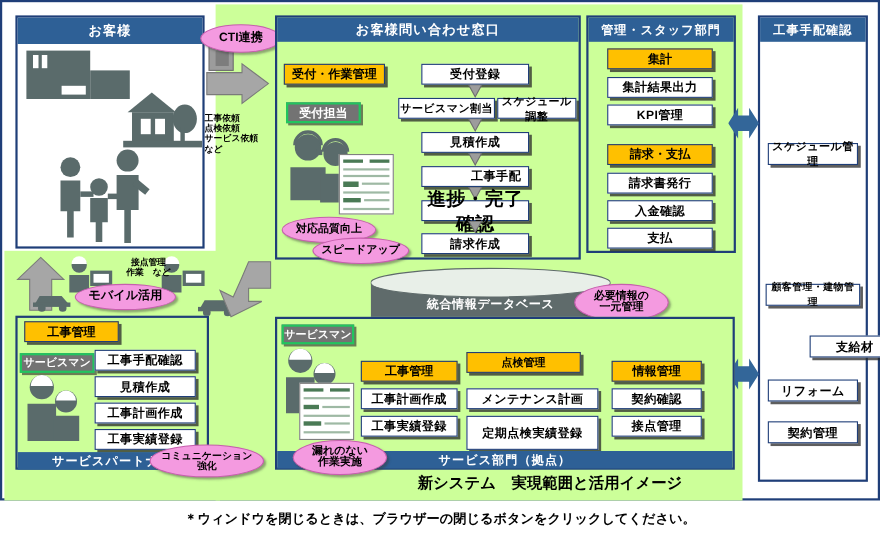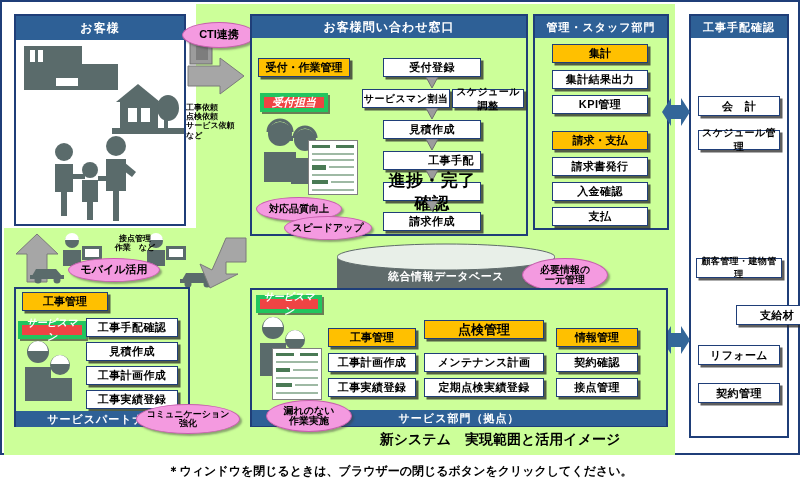--- a/index.html
+++ b/index.html
@@ -26,24 +26,24 @@
   
   .node{background:#ffffff;border:1.5px solid #1F3E78;
         box-shadow:2.5px 2.5px 0 rgba(40,40,40,.75);
         color:#000;font-weight:bold;text-align:center;
         display:flex;align-items:center;justify-content:center;
         letter-spacing:.4px;}
   .node-orange{background:#FFC000;border:1.5px solid #1F3E78;
         box-shadow:2.5px 2.5px 0 rgba(40,40,40,.75);
         color:#000;font-weight:bold;
         display:flex;align-items:center;justify-content:center;}
-  .node-navy{background:#ef4444;border:4px solid #22c55e;
+  .node-navy{background:#737373;border:2px solid #22c55e;
         box-shadow:2px 2px 0 rgba(40,40,40,.6);
         color:#ffffff;font-weight:bold;text-align:center;
-        display:flex;align-items:center;justify-content:center;font-style:italic;}
+        display:flex;align-items:center;justify-content:center;}
 
   
   .bubble{background:#F49AE0;border:1px solid #C75FAE;border-radius:50%;
           color:#000;font-weight:bold;text-align:center;
           display:flex;align-items:center;justify-content:center;
           box-shadow:2px 2px 2px rgba(60,60,60,.45);line-height:1.05;}
 
   
   .plain{color:#000;font-weight:bold;line-height:1.15;}
   .caption{color:#000;font-weight:bold;}
@@ -198,21 +198,20 @@
 
   <div class="abs node-orange" style="left:552px;top:131px;width:96px;height:19px;font-size:11px;">請求・支払</div>
   <div class="abs node" style="left:552px;top:157px;width:96px;height:19px;font-size:11px;">請求書発行</div>
   <div class="abs node" style="left:552px;top:182px;width:96px;height:19px;font-size:11px;">入金確認</div>
   <div class="abs node" style="left:552px;top:207px;width:96px;height:19px;font-size:11px;">支払</div>
 
   <div class="abs panel" style="left:689px;top:14px;width:100px;height:424px;">
     <div class="panel-title" style="height:22px;font-size:11px;">工事手配確認</div>
   </div>
 
-  <div class="abs node" style="left:698px;top:96px;width:82px;height:20px;font-size:11px;">会　計</div>
   <div class="abs node" style="left:698px;top:130px;width:82px;height:20px;font-size:10px;">スケジュール管理</div>
   <div class="abs node" style="left:696px;top:258px;width:86px;height:20px;font-size:9px;">顧客管理・建物管理</div>
   <div class="abs node" style="left:736px;top:305px;width:82px;height:20px;font-size:11px;">支給材</div>
   <div class="abs node" style="left:698px;top:345px;width:82px;height:20px;font-size:11px;">リフォーム</div>
   <div class="abs node" style="left:698px;top:383px;width:82px;height:20px;font-size:11px;">契約管理</div>
 
   <svg class="abs" style="left:662px;top:96px;width:28px;height:32px;" viewBox="0 0 28 32">
     <polygon class="blue-arrow" points="0,16 9,2 9,9 19,9 19,2 28,16 19,30 19,23 9,23 9,30"></polygon>
   </svg>
   <svg class="abs" style="left:662px;top:324px;width:28px;height:32px;" viewBox="0 0 28 32">
@@ -315,23 +314,23 @@
     <div class="doc-line g" style="left:3px;top:28px;width:42px;height:2px;"></div>
     <div class="doc-line" style="left:3px;top:34px;width:16px;height:4px;"></div>
     <div class="doc-line g" style="left:22px;top:35px;width:23px;height:2px;"></div>
     <div class="doc-line g" style="left:3px;top:43px;width:42px;height:2px;"></div>
   </div>
 
   <div class="abs node-orange" style="left:328px;top:328px;width:88px;height:19px;font-size:11px;">工事管理</div>
   <div class="abs node" style="left:328px;top:353px;width:88px;height:19px;font-size:11px;">工事計画作成</div>
   <div class="abs node" style="left:328px;top:378px;width:88px;height:19px;font-size:11px;">工事実績登録</div>
 
-  <div class="abs node-orange" style="left:424px;top:320px;width:120px;height:19px;font-size:13px;">点検管理</div>
+  <div class="abs node-orange" style="left:424px;top:320px;width:104px;height:19px;font-size:10px;">点検管理</div>
   <div class="abs node" style="left:424px;top:353px;width:120px;height:19px;font-size:11px;">メンテナンス計画</div>
-  <div class="abs node" style="left:424px;top:378px;width:120px;height:19px;font-size:11px;">定期点検実績登録</div>
+  <div class="abs node" style="left:424px;top:378px;width:120px;height:31px;font-size:11px;">定期点検実績登録</div>
 
   <div class="abs node-orange" style="left:556px;top:328px;width:82px;height:19px;font-size:11px;">情報管理</div>
   <div class="abs node" style="left:556px;top:353px;width:82px;height:19px;font-size:11px;">契約確認</div>
   <div class="abs node" style="left:556px;top:378px;width:82px;height:19px;font-size:11px;">接点管理</div>
 
   <div class="abs panel-title" style="left:252px;top:410px;width:414px;height:16px;font-size:11px;">サービス部門（拠点）</div>
 
   <div class="abs bubble" style="left:266px;top:400px;width:86px;height:32px;font-size:10px;flex-direction:column;font-family:Liberation Serif, serif;">
     <span>漏れのない</span>
     <span>作業実施</span>

